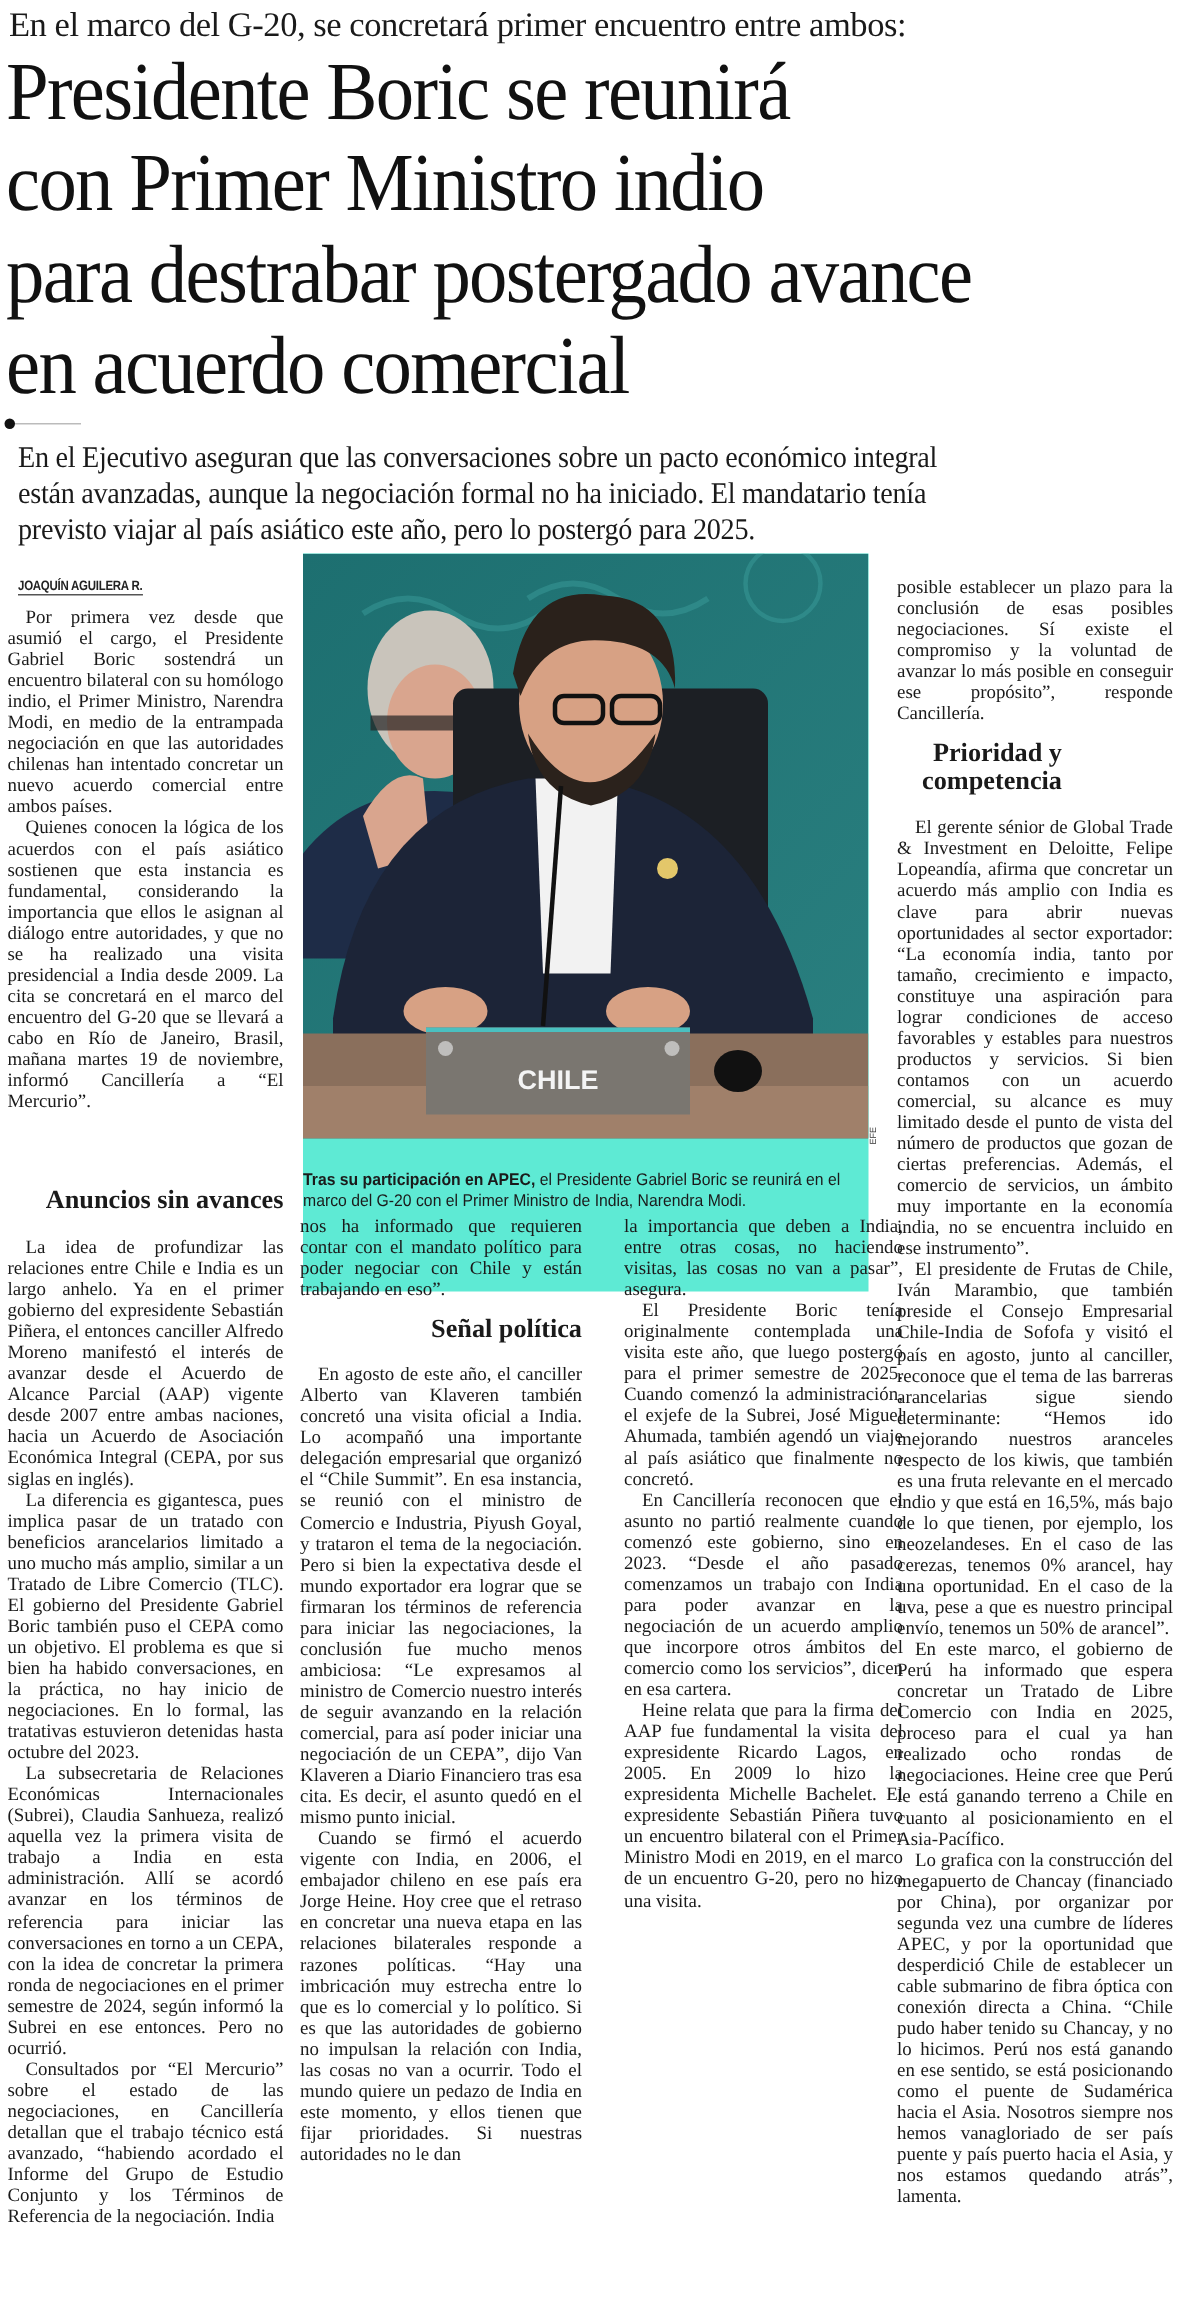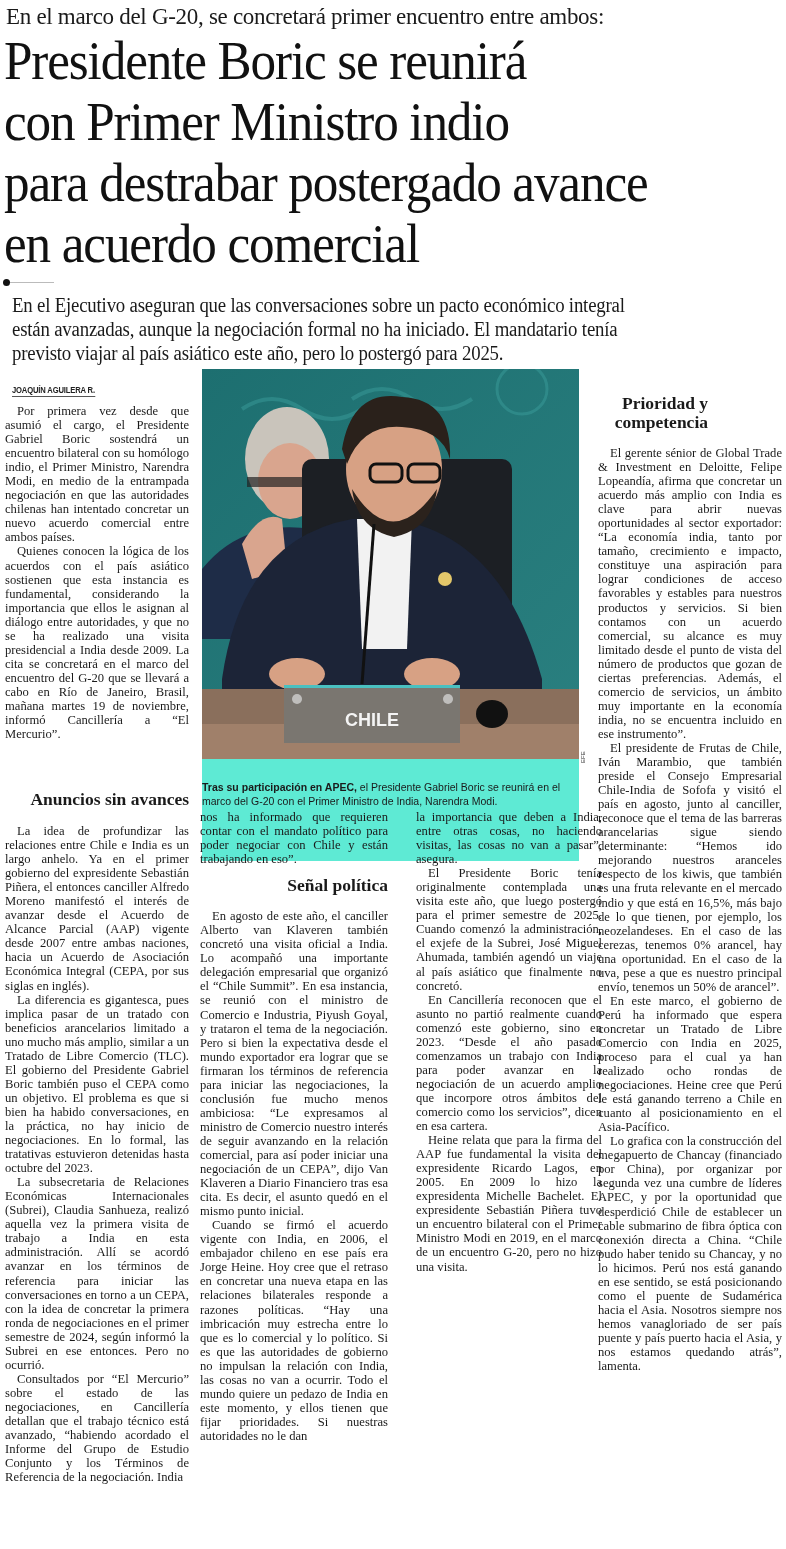--- a/index.html
+++ b/index.html
@@ -128,18 +128,19 @@
 </div>
 
 <div class="col" id="col3">
   <p class="noindent">la importancia que deben a India, entre otras cosas, no haciendo visitas, las cosas no van a pasar”, asegura.</p>
   <p>El Presidente Boric tenía originalmente contemplada una visita este año, que luego postergó para el primer semestre de 2025. Cuando comenzó la administración, el exjefe de la Subrei, José Miguel Ahumada, también agendó un viaje al país asiático que finalmente no concretó.</p>
   <p>En Cancillería reconocen que el asunto no partió realmente cuando comenzó este gobierno, sino en 2023. “Desde el año pasado comenzamos un trabajo con India para poder avanzar en la negociación de un acuerdo amplio que incorpore otros ámbitos del comercio como los servicios”, dicen en esa cartera.</p>
   <p>Heine relata que para la firma del AAP fue fundamental la visita del expresidente Ricardo Lagos, en 2005. En 2009 lo hizo la expresidenta Michelle Bachelet. El expresidente Sebastián Piñera tuvo un encuentro bilateral con el Primer Ministro Modi en 2019, en el marco de un encuentro G-20, pero no hizo una visita.</p>
 </div>
 
 <div class="col" id="col4">
+  <p class="noindent">posible establecer un plazo para la conclusión de esas posibles negociaciones. Sí existe el compromiso y la voluntad de avanzar lo más posible en conseguir ese propósito”, responde Cancillería.</p>
   <h2 style="margin:10px 0 14px; width:110px;">Prioridad y competencia</h2>
   <p>El gerente sénior de Global Trade &amp; Investment en Deloitte, Felipe Lopeandía, afirma que concretar un acuerdo más amplio con India es clave para abrir nuevas oportunidades al sector exportador: “La economía india, tanto por tamaño, crecimiento e impacto, constituye una aspiración para lograr condiciones de acceso favorables y estables para nuestros productos y servicios. Si bien contamos con un acuerdo comercial, su alcance es muy limitado desde el punto de vista del número de productos que gozan de ciertas preferencias. Además, el comercio de servicios, un ámbito muy importante en la economía india, no se encuentra incluido en ese instrumento”.</p>
   <p>El presidente de Frutas de Chile, Iván Marambio, que también preside el Consejo Empresarial Chile-India de Sofofa y visitó el país en agosto, junto al canciller, reconoce que el tema de las barreras arancelarias sigue siendo determinante: “Hemos ido mejorando nuestros aranceles respecto de los kiwis, que también es una fruta relevante en el mercado indio y que está en 16,5%, más bajo de lo que tienen, por ejemplo, los neozelandeses. En el caso de las cerezas, tenemos 0% arancel, hay una oportunidad. En el caso de la uva, pese a que es nuestro principal envío, tenemos un 50% de arancel”.</p>
   <p>En este marco, el gobierno de Perú ha informado que espera concretar un Tratado de Libre Comercio con India en 2025, proceso para el cual ya han realizado ocho rondas de negociaciones. Heine cree que Perú le está ganando terreno a Chile en cuanto al posicionamiento en el Asia-Pacífico.</p>
   <p>Lo grafica con la construcción del megapuerto de Chancay (financiado por China), por organizar por segunda vez una cumbre de líderes APEC, y por la oportunidad que desperdició Chile de establecer un cable submarino de fibra óptica con conexión directa a China. “Chile pudo haber tenido su Chancay, y no lo hicimos. Perú nos está ganando en ese sentido, se está posicionando como el puente de Sudamérica hacia el Asia. Nosotros siempre nos hemos vanagloriado de ser país puente y país puerto hacia el Asia, y nos estamos quedando atrás”, lamenta.</p>
 </div>
 
 </body></html>

